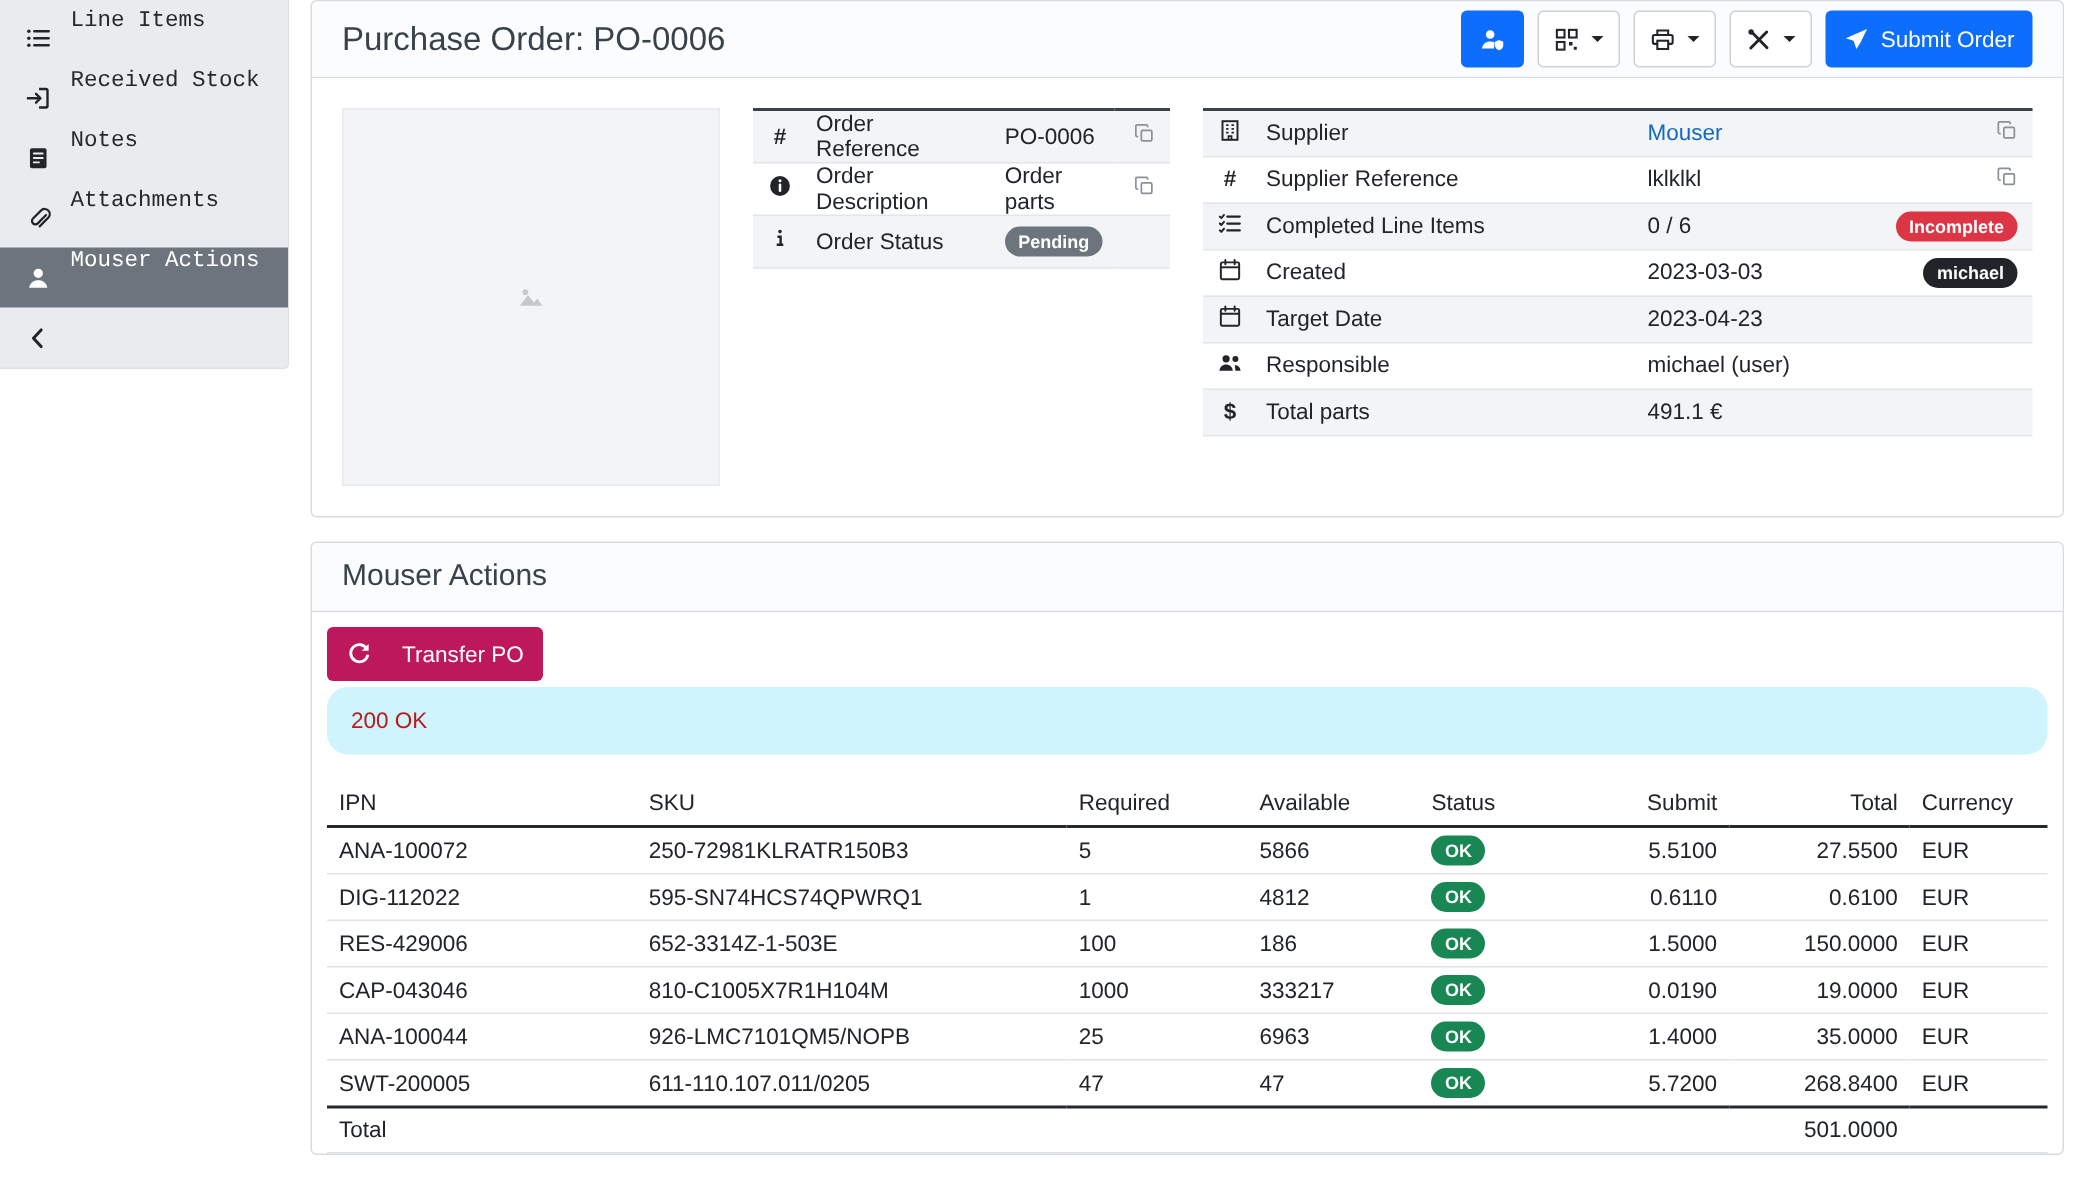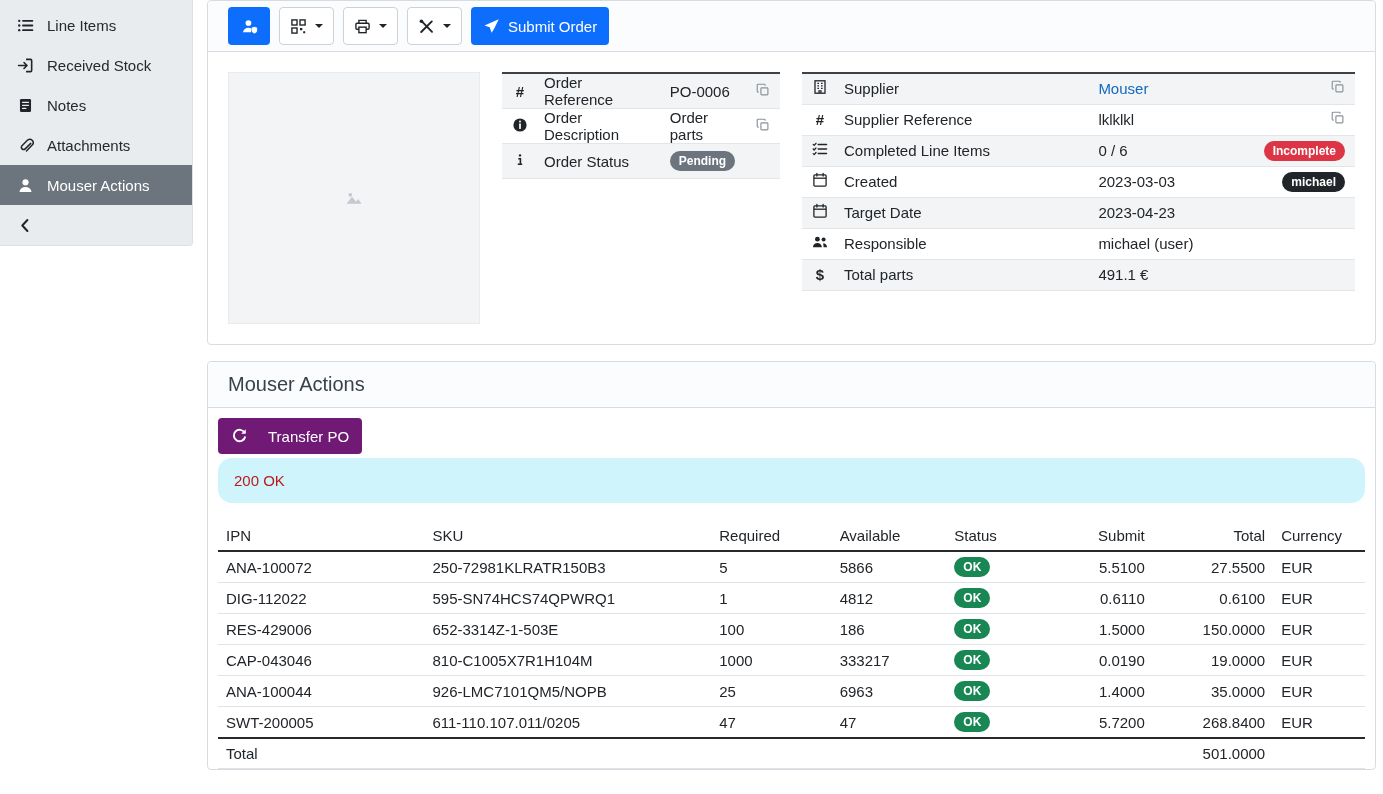--- a/index.html
+++ b/index.html
@@ -7,21 +7,21 @@
 body {
   width: 1383px; height: 794px; overflow: hidden;
   font-family: "Liberation Sans", sans-serif;
   font-size: 15px; color: #212529; background: #fff;
 }
 .app { display: flex; width: 100%; height: 100%; }
 
 
 .sidebar { width: 193px; flex: none; }
 .menu { background: #e9ecef; padding-top: 5px; border-right: 1px solid #dde1e4; border-bottom: 1px solid #dde1e4; border-bottom-right-radius: 4px; }
-.menu-item { height: 40px; display: flex; align-items: center; gap: 13px; padding: 0 17px; cursor: pointer; color: #26292c; }
+.menu-item { height: 40px; display: flex; gap: 13px; padding: 0 17px; cursor: pointer; color: #26292c; font-family: Liberation Mono, monospace; }
 .menu-item .icn { color: #212529; }
 .menu-item.active { background: #6c757d; color: #fff; }
 .menu-item.active .icn { color: #fff; }
 .menu-label { font-size: 15px; }
 
 
 .content { flex: 1; min-width: 0; padding: 0 7px 0 14px; }
 .breadcrumb { height: 34px; display: flex; align-items: center; gap: 9px; padding-left: 29px; }
 .breadcrumb a { color: #1268c3; text-decoration: none; cursor: pointer; }
 .bc-sep { color: #6c757d; }
@@ -35,21 +35,21 @@
 .panel-title.sm { font-size: 20px; }
 
 .actions { display: flex; align-items: center; gap: 9px; }
 .btn { border: none; border-radius: 4px; height: 38px; display: inline-flex; align-items: center;
   gap: 8px; font-family: inherit; font-size: 15px; cursor: pointer; padding: 0 12px; background: none; color: inherit; }
 .btn .icn svg { width: 17px; height: 17px; }
 .btn-primary { background: #0d6efd; color: #fff; }
 .btn-outline { background: #fff; border: 1px solid #ccd2d8; color: #212529; padding: 0 10px; }
 .btn-sq { width: 42px; justify-content: center; padding: 0; }
 .caret { width: 0; height: 0; border-left: 4px solid transparent; border-right: 4px solid transparent; border-top: 4.5px solid currentColor; }
-.btn-dark { background: #701a75; color: #fff; height: 36px; padding: 0 13px; gap: 20px; }
+.btn-dark { background: #be185d; color: #fff; height: 36px; padding: 0 13px; gap: 20px; }
 
 
 .po-body { display: flex; align-items: flex-start; gap: 22px; padding: 20px; }
 .po-image { width: 252px; height: 252px; flex: none; background: #f3f4f6; border: 1px solid #e8eaed;
   display: flex; align-items: center; justify-content: center; cursor: pointer; }
 .po-image svg { width: 140px; height: 114px; }
 
 .dtable { border-collapse: collapse; border-top: 2px solid #3b4248; }
 .dtable td { padding: 0 8px; height: 35px; border-bottom: 1px solid #e3e6e9; vertical-align: middle; }
 .dtable tr:nth-child(odd) td { background: #f2f4f5; }
@@ -150,20 +150,21 @@
             </svg>
           </span>
       </div>
     </nav>
   </aside>
 
   <main class="content">
 
     <section class="panel">
       <div class="panel-head">
+        <h1 class="panel-title">Purchase Order: PO-0006</h1>
         <div class="actions">
           <button class="btn btn-primary btn-sq">
             <span class="icn">
                 <svg xmlns="http://www.w3.org/2000/svg" viewBox="0 0 16 16" fill="none">
                   <circle cx="7" cy="4.7" r="2.7" fill="currentColor"></circle>
                   <path d="M1.8 13.5c.5-2.9 2.6-4.4 5.2-4.4 1 0 2 .2 2.8.7l-.4 3.7z" fill="currentColor"></path>
                   <path d="m12.6 8.2 2.6 1v2.3c0 1.6-1.1 2.6-2.6 3.1-1.5-.5-2.6-1.5-2.6-3.1V9.2z" fill="currentColor"></path>
                 </svg>
               </span>
           </button>

